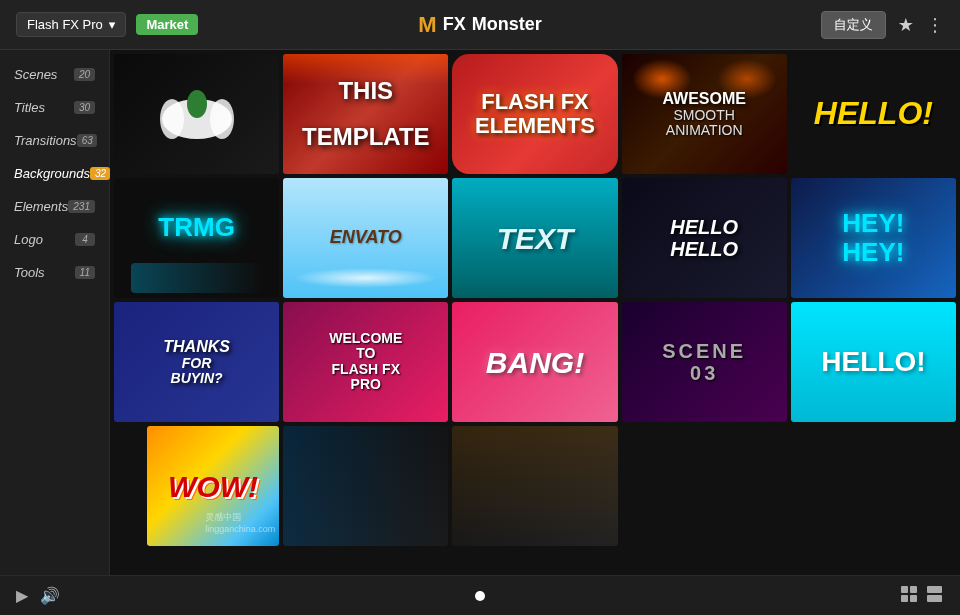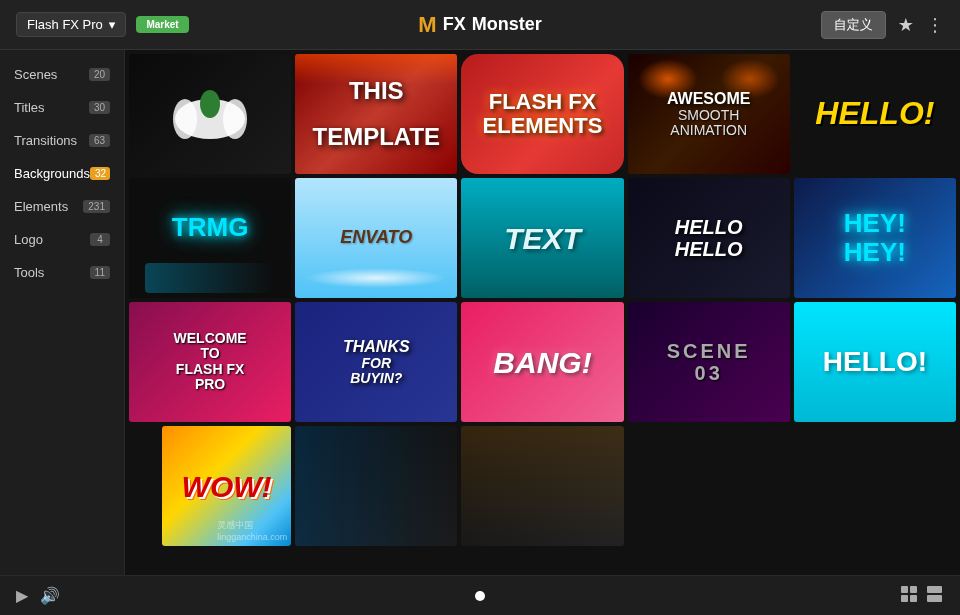--- a/index.html
+++ b/index.html
@@ -60,21 +60,21 @@
       border-radius: 4px;
       padding: 4px 10px;
       cursor: pointer;
       font-size: 13px;
     }
     .market-badge {
       background: #4caf50;
       color: #fff;
       border-radius: 4px;
       padding: 3px 10px;
-      font-size: 10px;
+      font-size: 13px;
       font-weight: bold;
     }
     .btn-customize {
       background: #555;
       border: 1px solid #666;
       color: #fff;
       border-radius: 4px;
       padding: 4px 12px;
       font-size: 13px;
       cursor: pointer;
@@ -88,24 +88,25 @@
     }
 
     
     .main {
       display: flex;
       height: calc(615px - 50px - 40px);
     }
 
     
     .sidebar {
-      width: 125px;
+      width: 110px;
       background: #1e1e1e;
       border-right: 1px solid #2a2a2a;
       padding: 8px 0;
+      font-style: italic;
     }
     .sidebar-item {
       display: flex;
       align-items: center;
       justify-content: space-between;
       padding: 9px 14px;
       cursor: pointer;
       font-size: 13px;
       color: #ccc;
     }
@@ -185,21 +186,21 @@
       background: none;
       border: none;
       color: #aaa;
       font-size: 16px;
       cursor: pointer;
     }
 
     
     .watermark {
       position: absolute;
-      bottom: 4px;
+      bottom: 12px;
       right: 4px;
       font-size: 9px;
       color: rgba(255,255,255,0.5);
     }
   </style>
 </head>
 <body>
 
 <div class="header">
   <div class="header-left">
@@ -334,31 +335,31 @@
       </div>
     </div>
 
     <div class="grid-item" style="background:linear-gradient(135deg,#0d1b4b 0%,#1565c0 100%);">
       <div class="card-label">
         <span style="color:#00e5ff;font-size:26px;font-weight:900;text-shadow:0 0 8px #00e5ff,0 0 20px #00bcd4;display:block;">HEY!</span>
         <span style="color:#00e5ff;font-size:26px;font-weight:900;text-shadow:0 0 8px #00e5ff,0 0 20px #00bcd4;display:block;">HEY!</span>
       </div>
     </div>
 
+    <div class="grid-item" style="background:linear-gradient(135deg,#1a237e 0%,#283593 100%);">
+      <div class="card-label">
+        <span style="color:#fff;font-size:16px;font-weight:900;font-style:italic;text-shadow:2px 2px 4px #000;display:block;">Thanks</span>
+        <span style="color:#fff;font-size:14px;font-weight:700;font-style:italic;text-shadow:2px 2px 4px #000;display:block;">for buyin?</span>
+      </div>
+    </div>
+
     <div class="grid-item" style="background:linear-gradient(135deg,#880e4f 0%,#e91e63 100%);">
       <div class="card-label">
         <span style="color:#fff;font-size:14px;font-weight:700;text-shadow:1px 1px 2px #000;display:block;">WELCOME TO</span>
         <span style="color:#fff;font-size:14px;font-weight:700;text-shadow:1px 1px 2px #000;display:block;">FLASH FX PRO</span>
-      </div>
-    </div>
-
-    <div class="grid-item" style="background:linear-gradient(135deg,#1a237e 0%,#283593 100%);">
-      <div class="card-label">
-        <span style="color:#fff;font-size:16px;font-weight:900;font-style:italic;text-shadow:2px 2px 4px #000;display:block;">Thanks</span>
-        <span style="color:#fff;font-size:14px;font-weight:700;font-style:italic;text-shadow:2px 2px 4px #000;display:block;">for buyin?</span>
       </div>
     </div>
 
     <div class="grid-item" style="background:linear-gradient(135deg,#e91e63 0%,#f06292 100%);">
       <div class="card-label">
         <span style="color:#fff;font-size:30px;font-weight:900;text-shadow:2px 2px 4px rgba(0,0,0,0.5),0 0 10px rgba(255,255,255,0.3);font-style:italic;">BANG!</span>
       </div>
     </div>
 
     <div class="grid-item" style="background:linear-gradient(135deg,#1a0030 0%,#4a0050 100%);">

